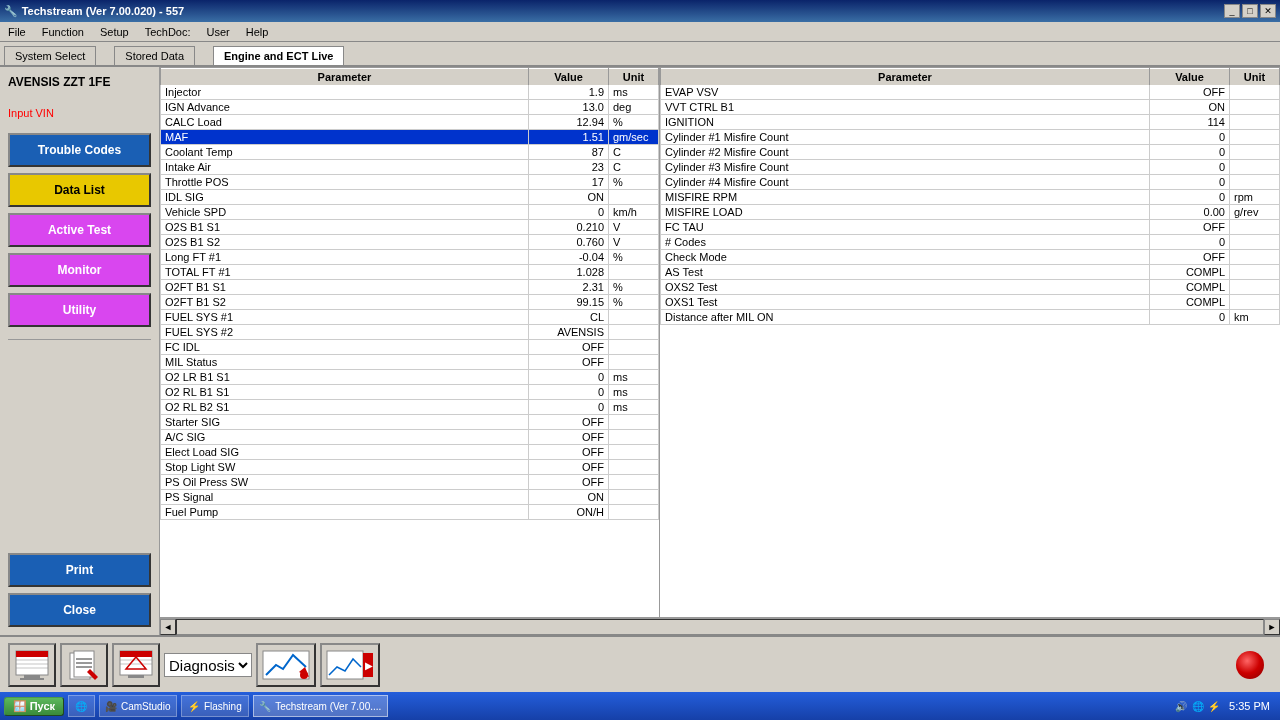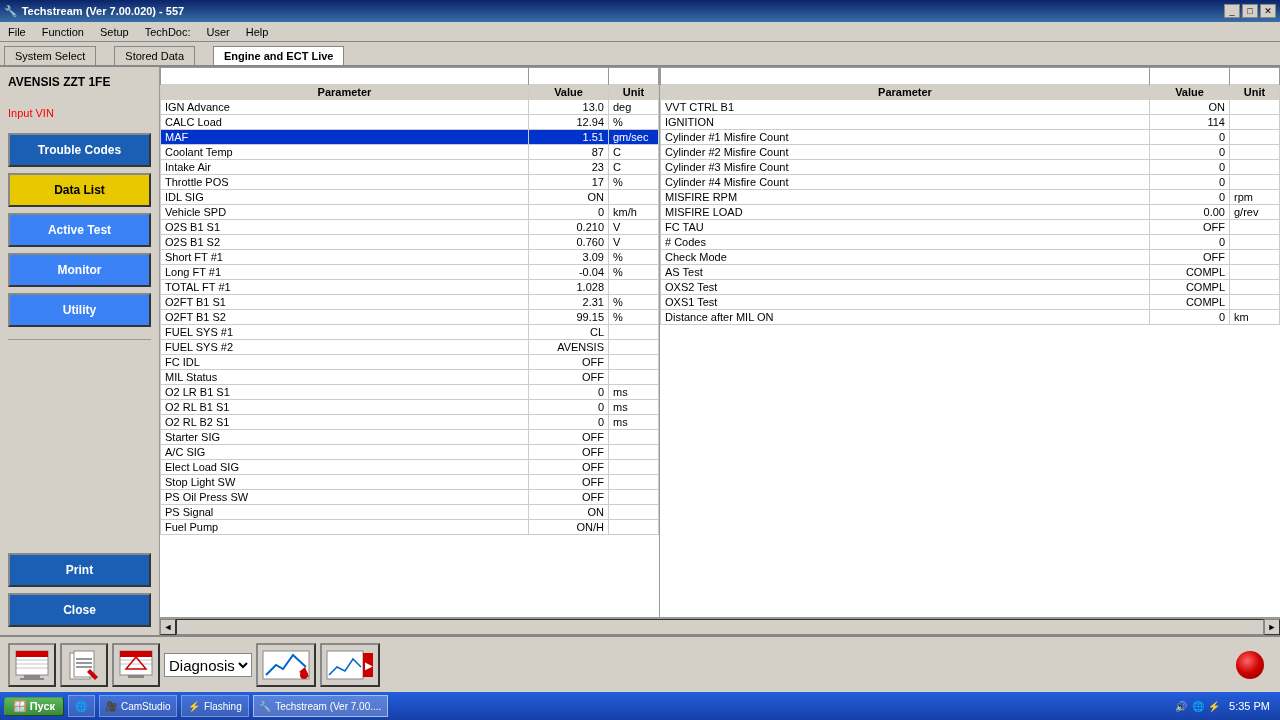--- a/index.html
+++ b/index.html
@@ -99,21 +99,21 @@
       width: 100%;
       height: 34px;
       border: 2px outset #888;
       font-size: 12px;
       font-weight: bold;
       cursor: pointer;
       color: white;
     }
     .btn-blue { background: #1a5fb4; }
     .btn-yellow { background: #e8c800; color: #000; }
-    .btn-dark-blue { background: #3b82f6; }
+    .btn-dark-blue { background: #d946ef; }
 
     .sidebar-divider { border-top: 1px solid #999; margin: 6px 0; }
 
     .sidebar-bottom {
       margin-top: auto;
       display: flex;
       flex-direction: column;
       gap: 6px;
     }
     .btn-print { background: #1a5fb4; }
@@ -134,21 +134,21 @@
       border-collapse: collapse;
       font-size: 11px;
     }
 
     table th {
       background: #d4d0c8;
       border: 1px solid #999;
       padding: 2px 4px;
       font-weight: bold;
       position: sticky;
-      top: 16px;
+      top: 1px;
       z-index: 2;
     }
 
     table td {
       border: 1px solid #ccc;
       padding: 1px 4px;
       white-space: nowrap;
     }
 
     .left-table td:nth-child(2) { text-align: right; }
@@ -425,25 +425,20 @@
     <td>O2S B1 S1</td>
     <td>0.210</td>
     <td>V</td>
   </tr>
               <tr>
     <td>O2S B1 S2</td>
     <td>0.760</td>
     <td>V</td>
   </tr>
               <tr>
-    <td>Short FT #1</td>
-    <td>3.09</td>
-    <td>%</td>
-  </tr>
-              <tr>
     <td>Long FT #1</td>
     <td>-0.04</td>
     <td>%</td>
   </tr>
               <tr>
     <td>TOTAL FT #1</td>
     <td>1.028</td>
     <td></td>
   </tr>
               <tr>

